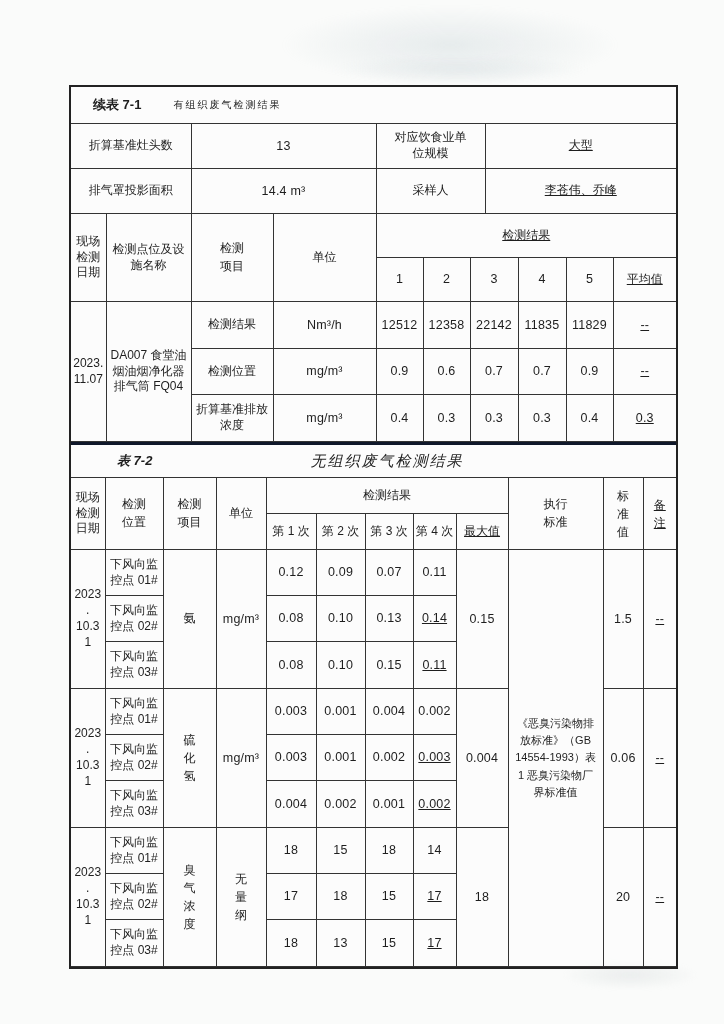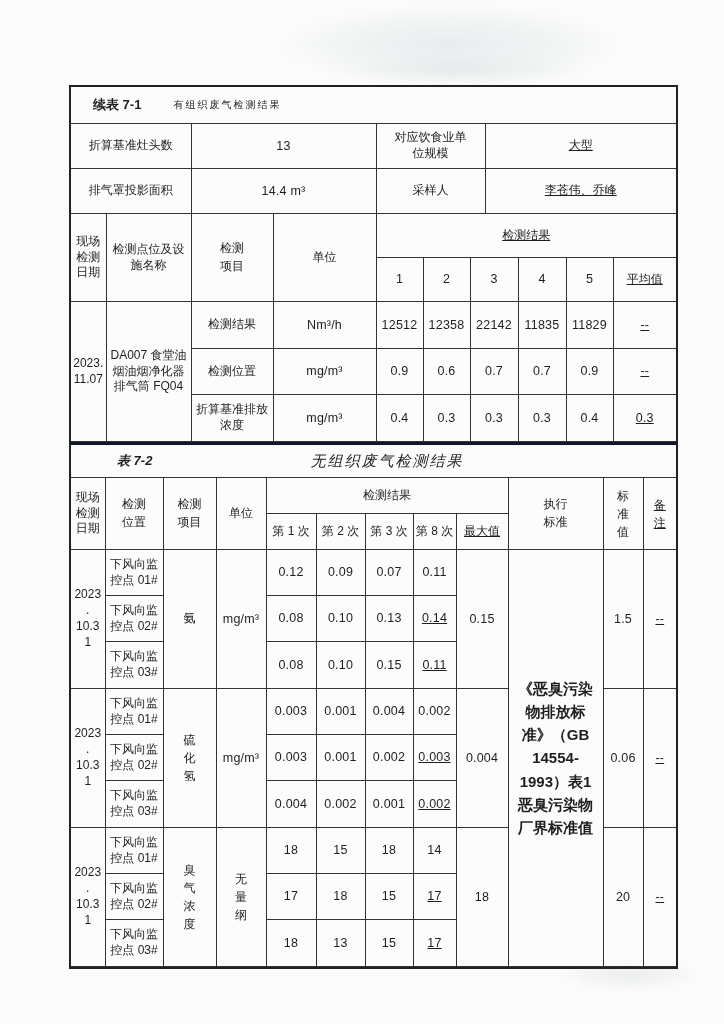--- a/index.html
+++ b/index.html
@@ -48,21 +48,21 @@
   .padwide{padding:1px 15px;margin-left:44px;}
   tr.h42 td{height:42px;}
   tr.h43 td{height:41px;}
   tr.h45 td{height:43px;}
   tr.h46 td{height:44px;}
   tr.h35 td{height:33px;}
   
   table td:first-child{border-left:none;}
   table td:last-child{border-right:none;text-decoration:underline;}
   table tr:first-child td{border-top:none;}
-  .stdcell{font-size:15px;line-height:1.55;padding:2px 4px;font-weight:bold;}
+  .stdcell{font-size:11px;line-height:1.55;padding:2px 4px;}
 </style>
 </head>
 <body>
 
 <div class="page">
 
   <div class="bleed bleed1"></div>
   <div class="bleed bleed2"></div>
   <div class="bleed bleed3"></div>
 
@@ -202,21 +202,21 @@
               <span class="vt">标准值</span>
             </td>
         <td rowspan="2">
               <span class="vt">备注</span>
             </td>
       </tr>
       <tr class="h35">
         <td>第 1 次</td>
         <td>第 2 次</td>
         <td>第 3 次</td>
-        <td>第 8 次</td>
+        <td>第 4 次</td>
         <td>最大值</td>
       </tr>
 
       <tr class="h45">
         <td rowspan="3" class="pre">2023.
 10.31</td>
         <td>下风向监控点 01#</td>
         <td rowspan="3">氨</td>
         <td rowspan="3" class="num">mg/m³</td>
         <td class="num">0.12</td>

